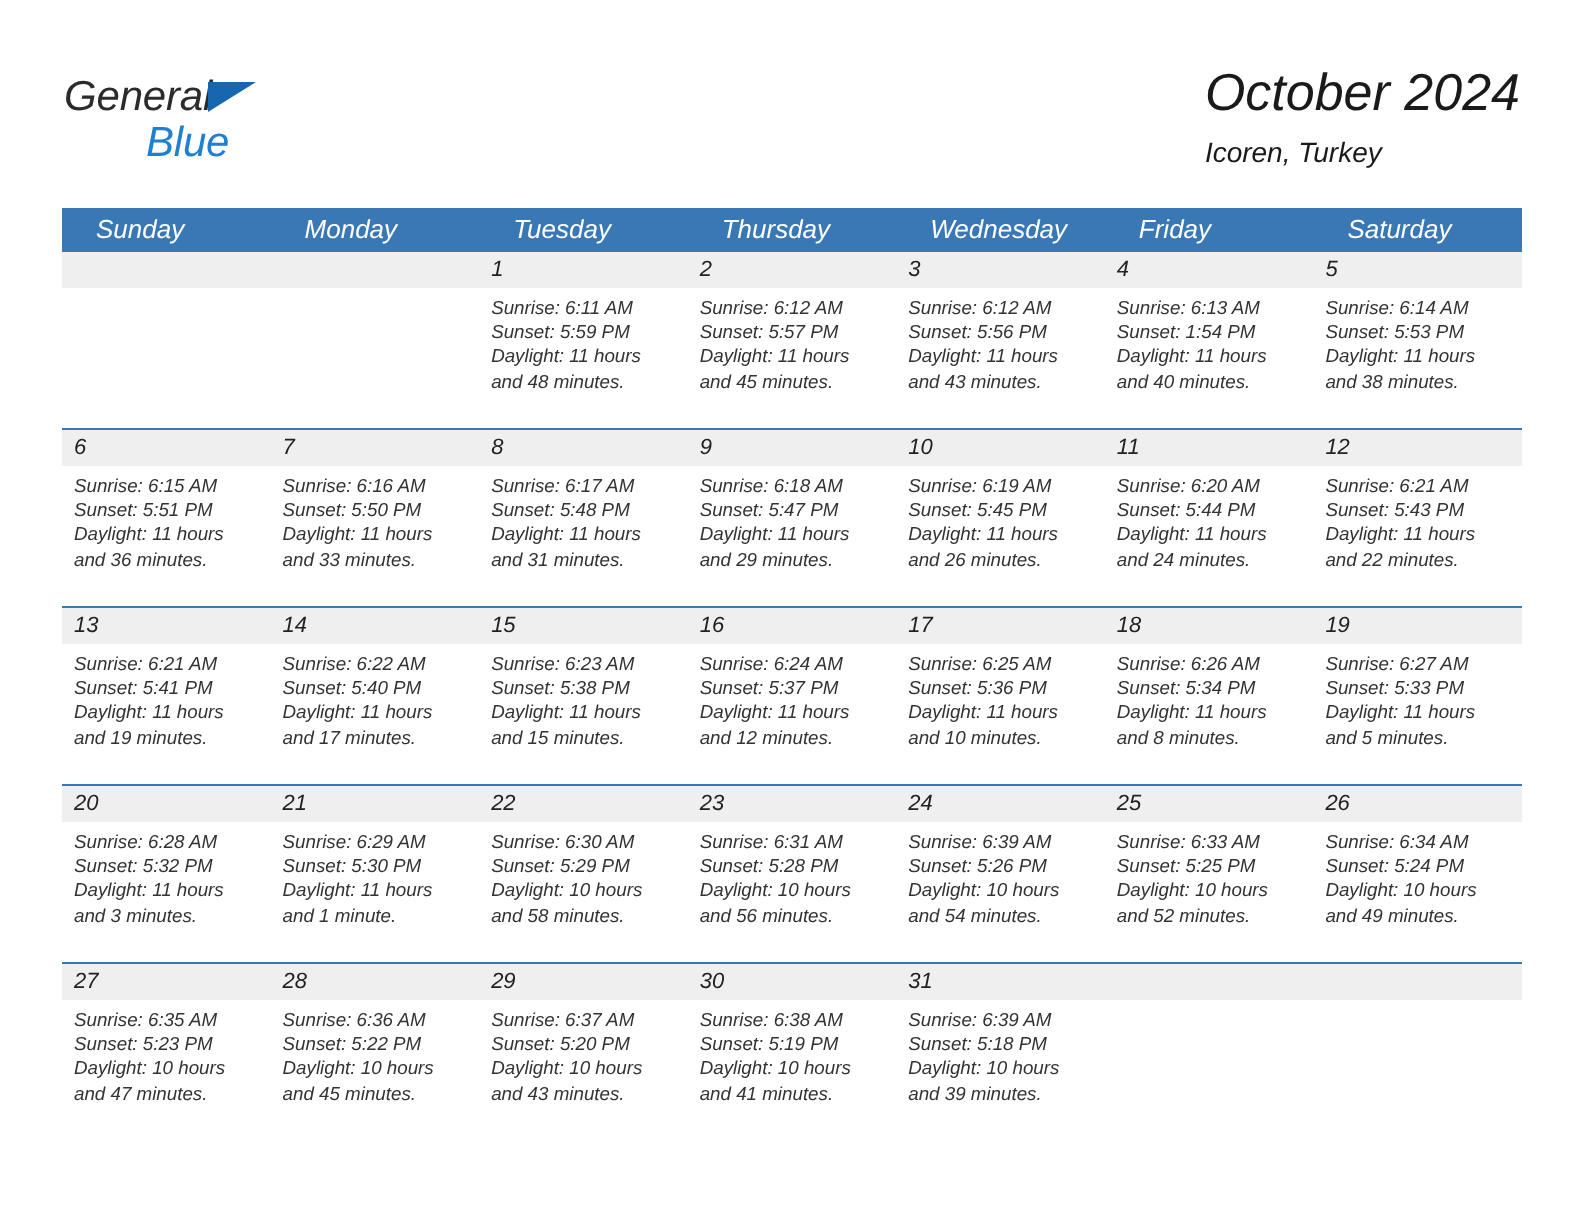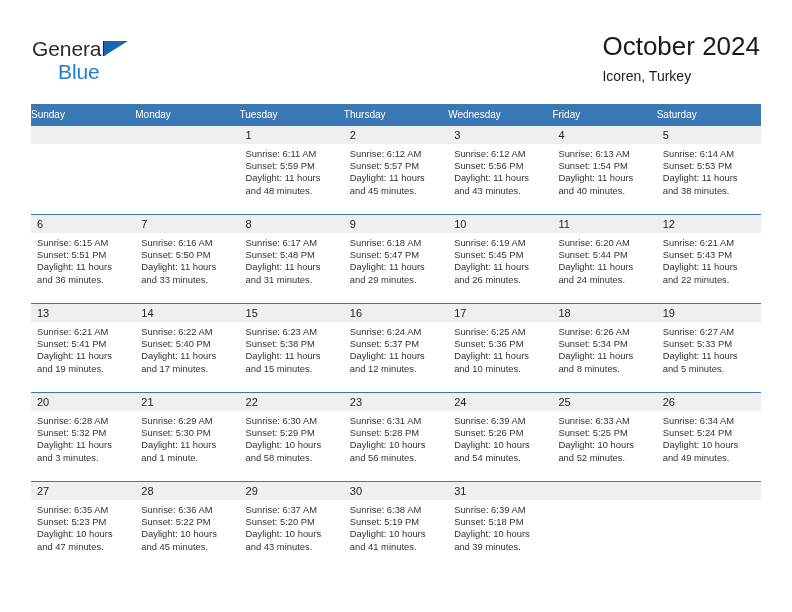--- a/index.html
+++ b/index.html
@@ -13,20 +13,21 @@
     font-family: "Liberation Sans", sans-serif;
     -webkit-font-smoothing: antialiased;
     overflow: hidden;
   }
 
   .page {
     position: relative;
     width: 672px;
     height: 612px;
     box-sizing: border-box;
+    font-style: italic;
   }
 
   
   .header {
     position: absolute;
     left: 0;
     top: 0;
     width: 792px;
     height: 104px;
   }
@@ -55,21 +56,21 @@
     vertical-align: top;
     margin-left: -2px;
     margin-top: 3px;
     width: 0;
     height: 0;
     border-left: 24px solid #1667b0;
     border-bottom: 15px solid transparent;
   }
   .brand-row2 {
     margin-top: 1px;
-    margin-left: 26px;
+    margin-left: 41px;
     font-size: 21px;
     line-height: 22px;
     color: #1f7fd0;
     letter-spacing: -0.1px;
   }
 
   .title-block {
     position: absolute;
     right: 32px;
     top: 30px;
@@ -99,23 +100,23 @@
   }
 
   .weekday-header {
     display: flex;
     background: #3978b5;
     height: 21px;
   }
   .weekday-cell {
     flex: 1 1 0;
     color: #ffffff;
-    font-size: 10px;
+    font-size: 13px;
     line-height: 21px;
-    padding-left: 0;
+    padding-left: 17px;
     box-sizing: border-box;
     white-space: nowrap;
     overflow: hidden;
   }
 
   .week-row {
     position: relative;
     border-top: 1.5px solid #3978b5;
   }
   .week-row:first-of-type {

